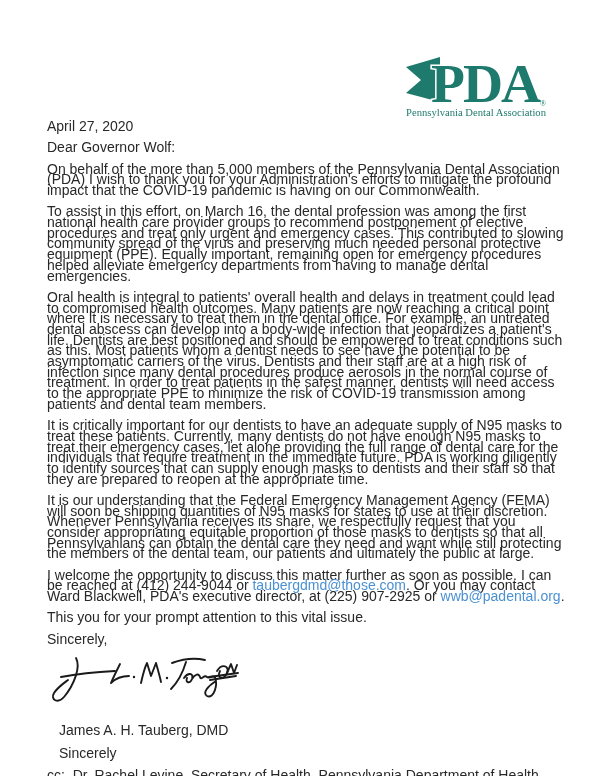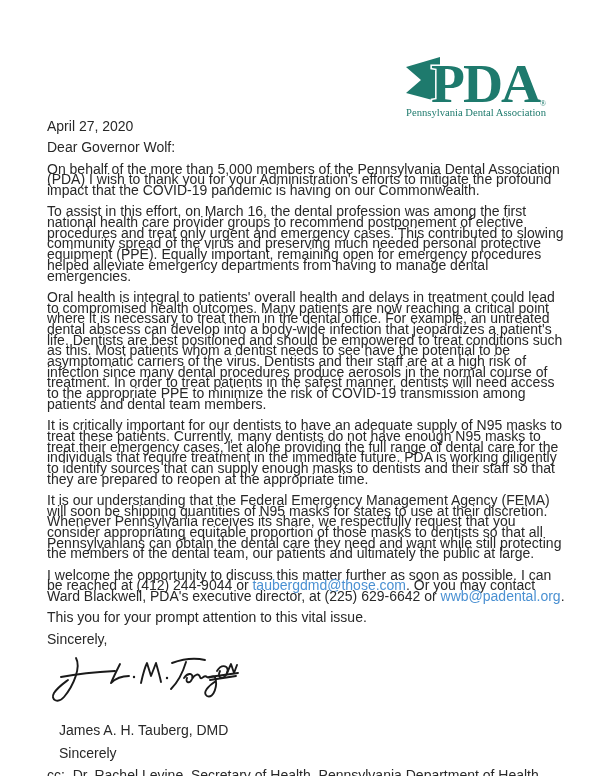--- a/index.html
+++ b/index.html
@@ -47,21 +47,21 @@
 
 
     <div class="salutation">Dear Governor Wolf:</div>
 
     <p>On behalf of the more than 5,000 members of the Pennsylvania Dental Association (PDA) I wish to thank you for your Administration's efforts to mitigate the profound impact that the COVID-19 pandemic is having on our Commonwealth.</p>
     <p>To assist in this effort, on March 16, the dental profession was among the first national health care provider groups to recommend postponement of elective procedures and treat only urgent and emergency cases.  This contributed to slowing community spread of the virus and preserving much needed personal protective equipment (PPE). Equally important, remaining open for emergency procedures helped alleviate emergency departments from having to manage dental emergencies.</p>
     <p>Oral health is integral to patients' overall health and delays in treatment could lead to compromised health outcomes. Many patients are now reaching a critical point where it is necessary to treat them in the dental office. For example, an untreated dental abscess can develop into a body-wide infection that jeopardizes a patient's life. Dentists are best positioned and should be empowered to treat conditions such as this.  Most patients whom a dentist needs to see have the potential to be asymptomatic carriers of the virus. Dentists and their staff are at a high risk of infection since many dental procedures produce aerosols in the normal course of treatment. In order to treat patients in the safest manner, dentists will need access to the appropriate PPE to minimize the risk of COVID-19 transmission among patients and dental team members.</p>
     <p>It is critically important for our dentists to have an adequate supply of N95 masks to treat these patients. Currently, many dentists do not have enough N95 masks to treat their emergency cases, let alone providing the full range of dental care for the individuals that require treatment in the immediate future. PDA is working diligently to identify sources that can supply enough masks to dentists and their staff so that they are prepared to reopen at the appropriate time.</p>
     <p>It is our understanding that the Federal Emergency Management Agency (FEMA) will soon be shipping quantities of N95 masks for states to use at their discretion.  Whenever Pennsylvania receives its share, we respectfully request that you consider appropriating equitable proportion of those masks to dentists so that all Pennsylvanians can obtain the dental care they need and want while still protecting the members of the dental team, our patients and ultimately the public at large.</p>
 
-    <p><span>I welcome the opportunity to discuss this matter further as soon as possible.  I can be reached at (412) 244-9044 or </span><a class="email-link">taubergdmd@those.com</a><span>. Or you may contact Ward Blackwell, PDA's executive director, at (225) 629-6642 or </span><a class="email-link">wwb@padental.org</a><span>.</span></p>
+    <p><span>I welcome the opportunity to discuss this matter further as soon as possible.  I can be reached at (412) 244-9044 or </span><a class="email-link">taubergdmd@those.com</a><span>. Or you may contact Ward Blackwell, PDA's executive director, at (225) 907-2925 or </span><a class="email-link">wwb@padental.org</a><span>.</span></p>
 
     <p>This you for your prompt attention to this vital issue.</p>
 
     <p>Sincerely,</p>
 
     <svg class="sig-svg" width="192" height="58" viewBox="0 0 192 58">
       <g fill="none" stroke="#1a1a1a" stroke-width="1.9" stroke-linecap="round" stroke-linejoin="round">
         <path d="M27,3 C32,12 25,30 15,42 C9,49 1,45 5,38 C9,32 15,28 19,25"></path>
         <path d="M12,22 C28,19 47,17 66,16"></path>
         <path d="M71,9 C67,17 64,23 62,28 M62,28 C67,23 74,21 80,21"></path>

